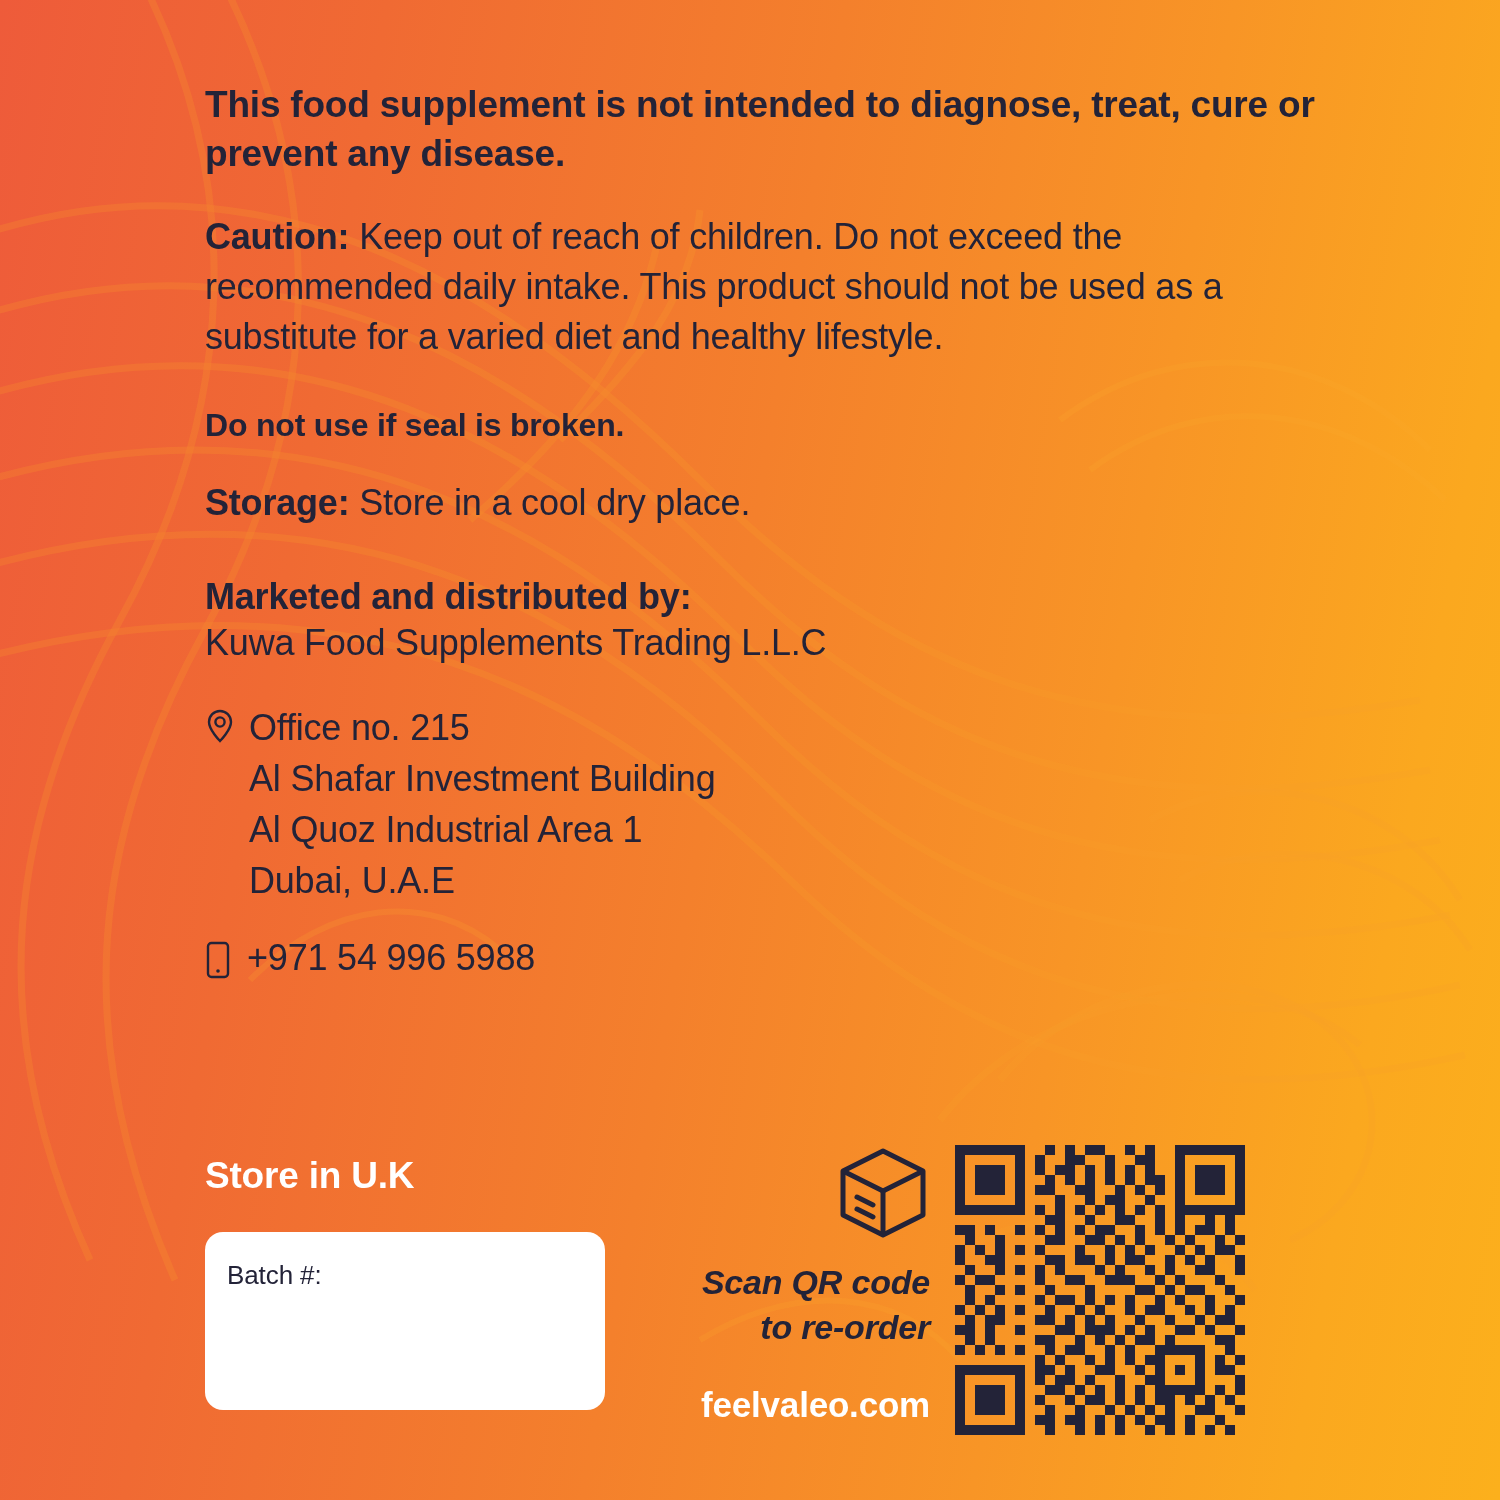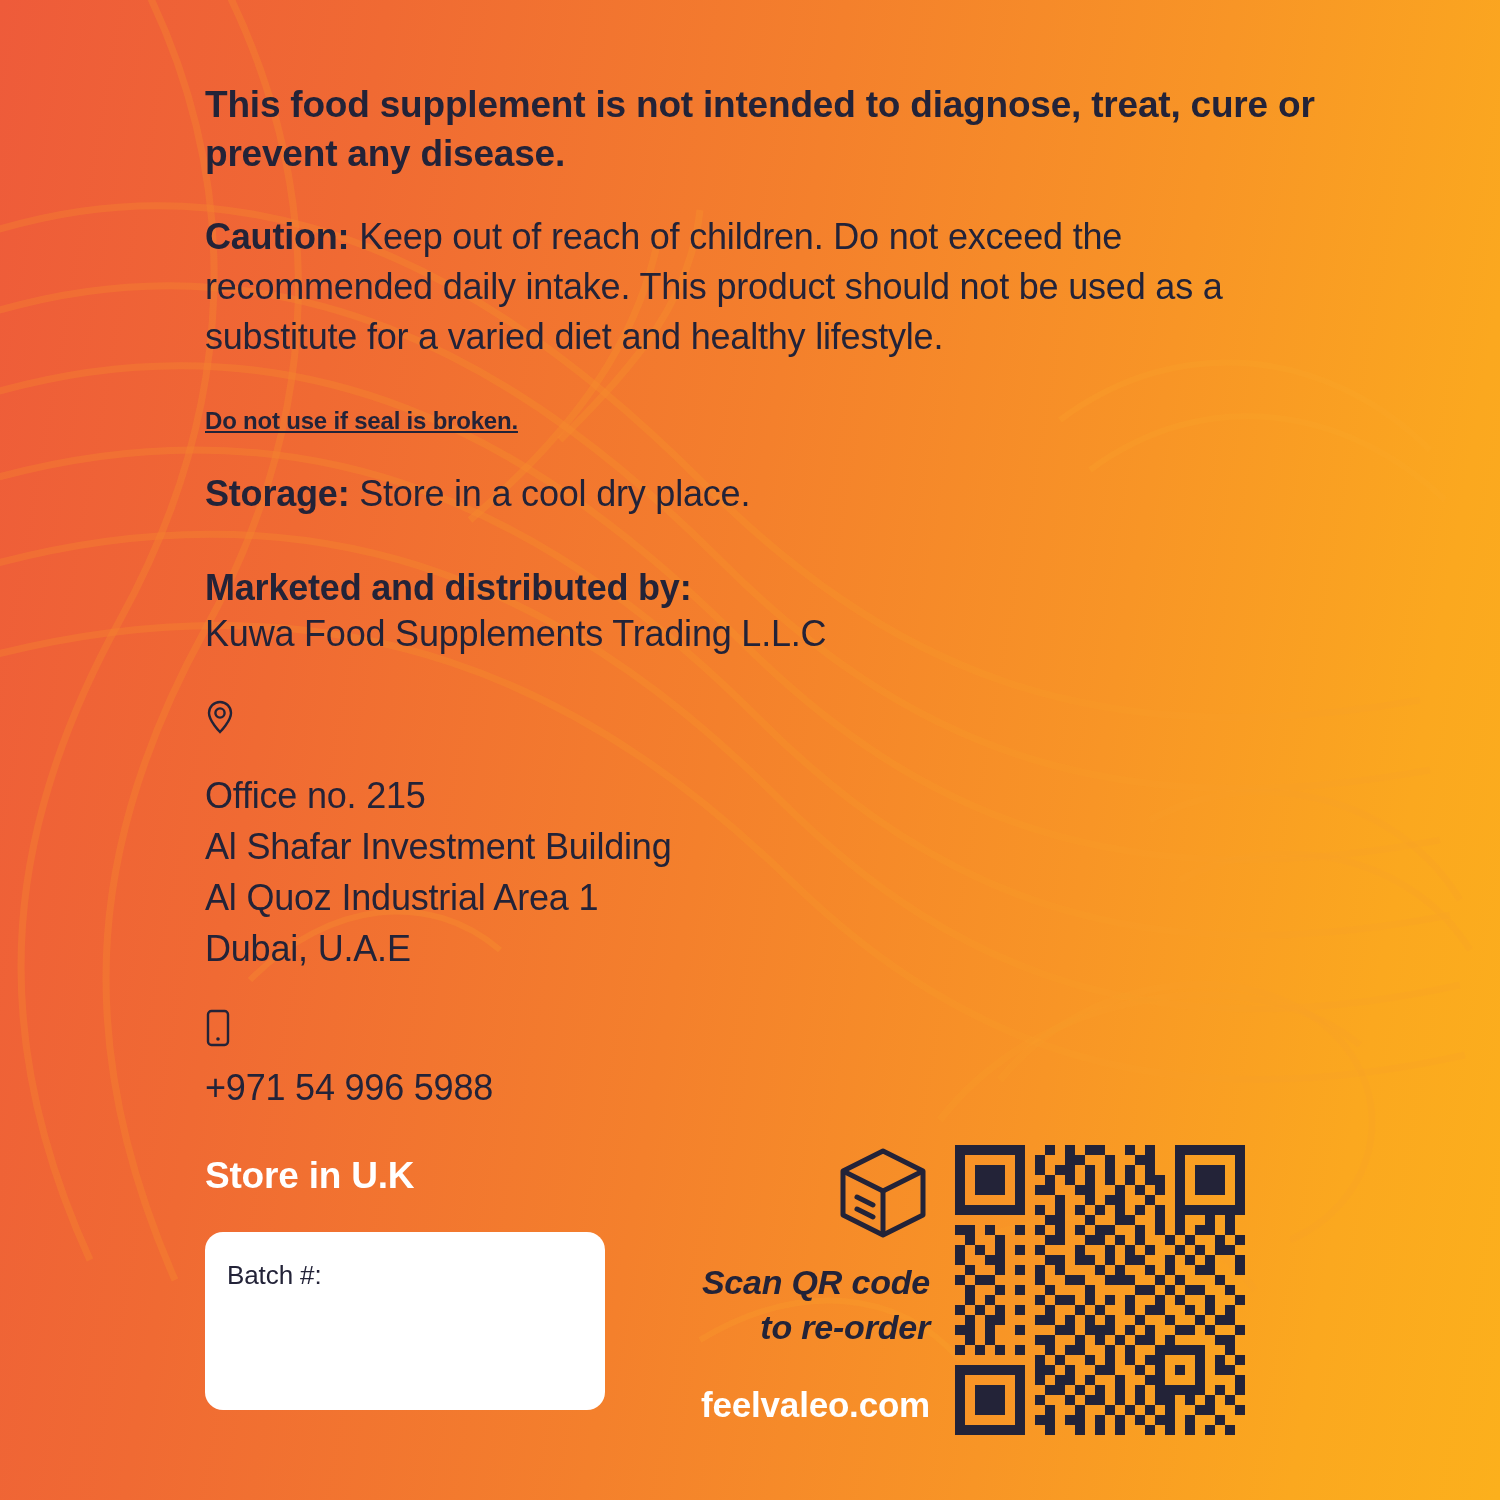--- a/index.html
+++ b/index.html
@@ -54,59 +54,56 @@
   }
 
   .para {
     font-size: 36px;
     line-height: 1.38;
     letter-spacing: -0.2px;
   }
   .para b { font-weight: bold; }
 
   .bold-line {
-    font-size: 24px;
+    font-size: 32px;
     font-weight: bold;
     letter-spacing: -0.2px;
-    text-decoration: underline;
   }
 
   .mkt-title {
     font-size: 36px;
     font-weight: bold;
     letter-spacing: -0.2px;
     margin-bottom: 4px;
   }
   .mkt-company {
     font-size: 36px;
     letter-spacing: -0.2px;
   }
 
   .addr-row {
     display: flex;
     align-items: flex-start;
-    gap: 32px;
-    flex-direction: column;
+    gap: 14px;
   }
   .addr-lines {
     font-size: 36px;
     line-height: 1.42;
     letter-spacing: -0.2px;
   }
   .addr-lines div:first-child { margin-left: 0; }
 
   .icon-pin { flex: 0 0 auto; margin-top: 7px; }
   .icon-phone { flex: 0 0 auto; margin-top: 4px; }
 
   .phone-row {
     display: flex;
     align-items: flex-start;
     gap: 16px;
     margin-top: 30px;
-    flex-direction: column;
   }
   .phone-num {
     font-size: 36px;
     letter-spacing: -0.2px;
   }
 
   
   .made-in {
     position: absolute;
     left: 205px;

